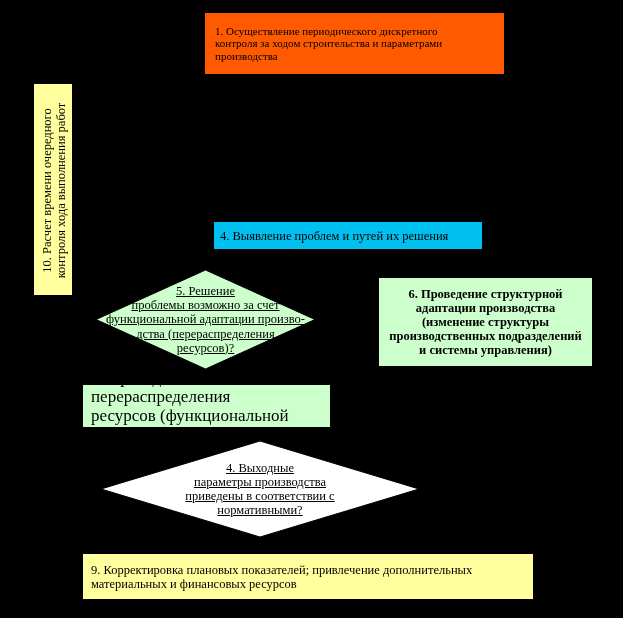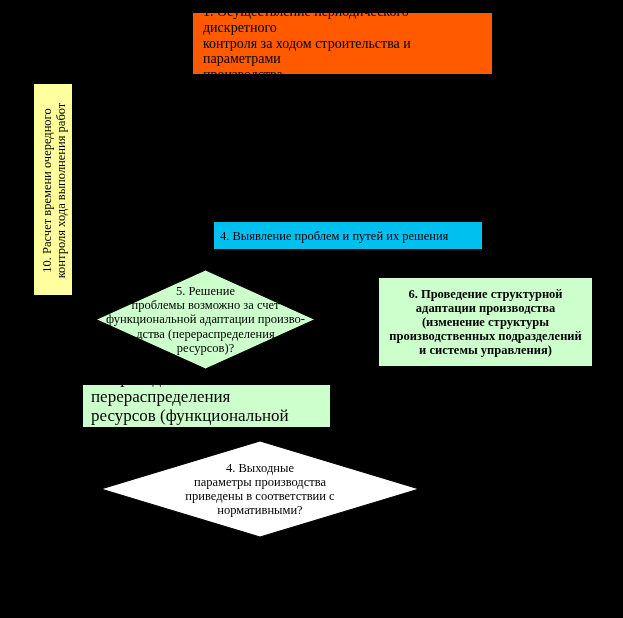--- a/index.html
+++ b/index.html
@@ -26,24 +26,24 @@
     display: flex;
     flex-direction: column;
     justify-content: center;
   }
   .rect .txt {
     display: block;
     white-space: pre-line;
   }
   
   #box1 {
-    left: 192px; top: 12px; width: 301px; height: 63px;
+    left: 204px; top: 12px; width: 301px; height: 63px;
     background: #FF5A00;
     padding: 5px 8px 5px 10px;
-    font-size: 14px;
+    font-size: 11px;
   }
   
   #box2 {
     left: 192px; top: 93px; width: 301px; height: 27px;
     background: #FF5A00;
     padding: 2px 6px 2px 8px;
     font-size: 12.5px;
   }
   
   #box4 {
@@ -113,20 +113,21 @@
     width: 100%; height: 100%;
     display: flex;
     align-items: center;
     justify-content: center;
     text-align: center;
     color: #000000;
     font-size: 12.5px;
     line-height: 1.13;
     white-space: pre-line;
     pointer-events: none;
+    text-decoration: underline;
   }
   #dia5 { left: 96px; top: 270px; width: 219px; height: 99px; }
   #dia8 { left: 101px; top: 441px; width: 318px; height: 96px; }
   #dia5 .diamond-text { padding: 0 6px; box-sizing: border-box; }
   #dia8 .diamond-text { padding: 0 6px; box-sizing: border-box; }
 </style>
 </head>
 <body>
 
 <div id="canvas">
@@ -169,20 +170,24 @@
   <div class="diamond-wrap" id="dia8">
     <svg width="318" height="96" viewBox="0 0 318 96">
       <polygon points="159,0 318,48 159,96 0,48" fill="#FFFFFF" stroke="#000000" stroke-width="1"></polygon>
     </svg>
     <div class="diamond-text">4. Выходные
 параметры производства
 приведены в соответствии с
 нормативными?</div>
   </div>
 
+  <div class="node rect" id="box9">
+    <span class="txt">9. Корректировка плановых показателей; привлечение дополнительных
+материальных и финансовых ресурсов</span>
+  </div>
 
   <div class="node" id="box10">
     <div class="vert-wrap">
       <span class="txt">10. Расчет времени очередного
 контроля хода выполнения работ</span>
     </div>
   </div>
 
 </div>
 

